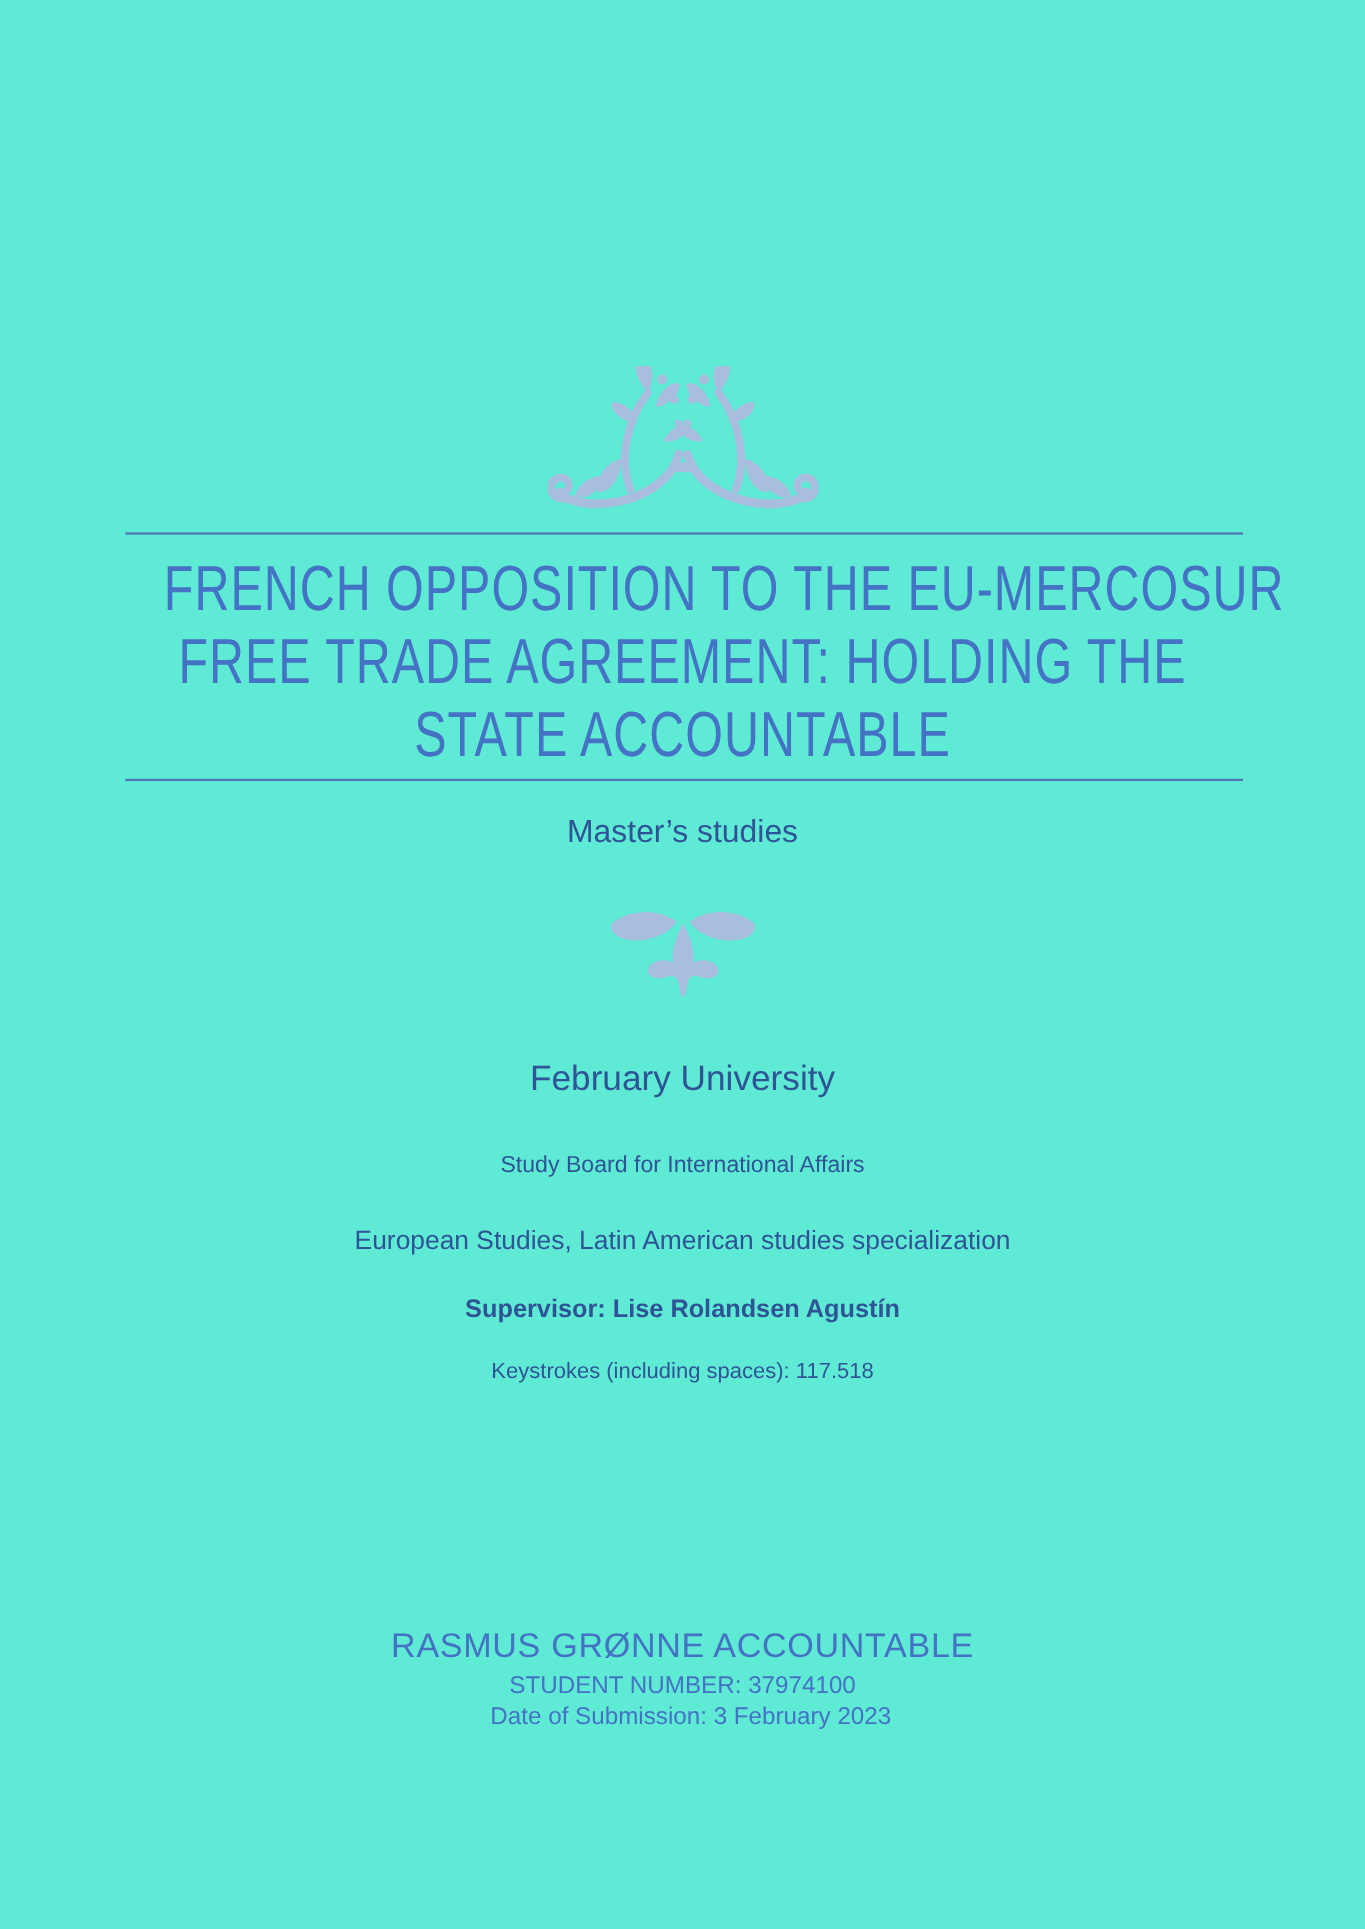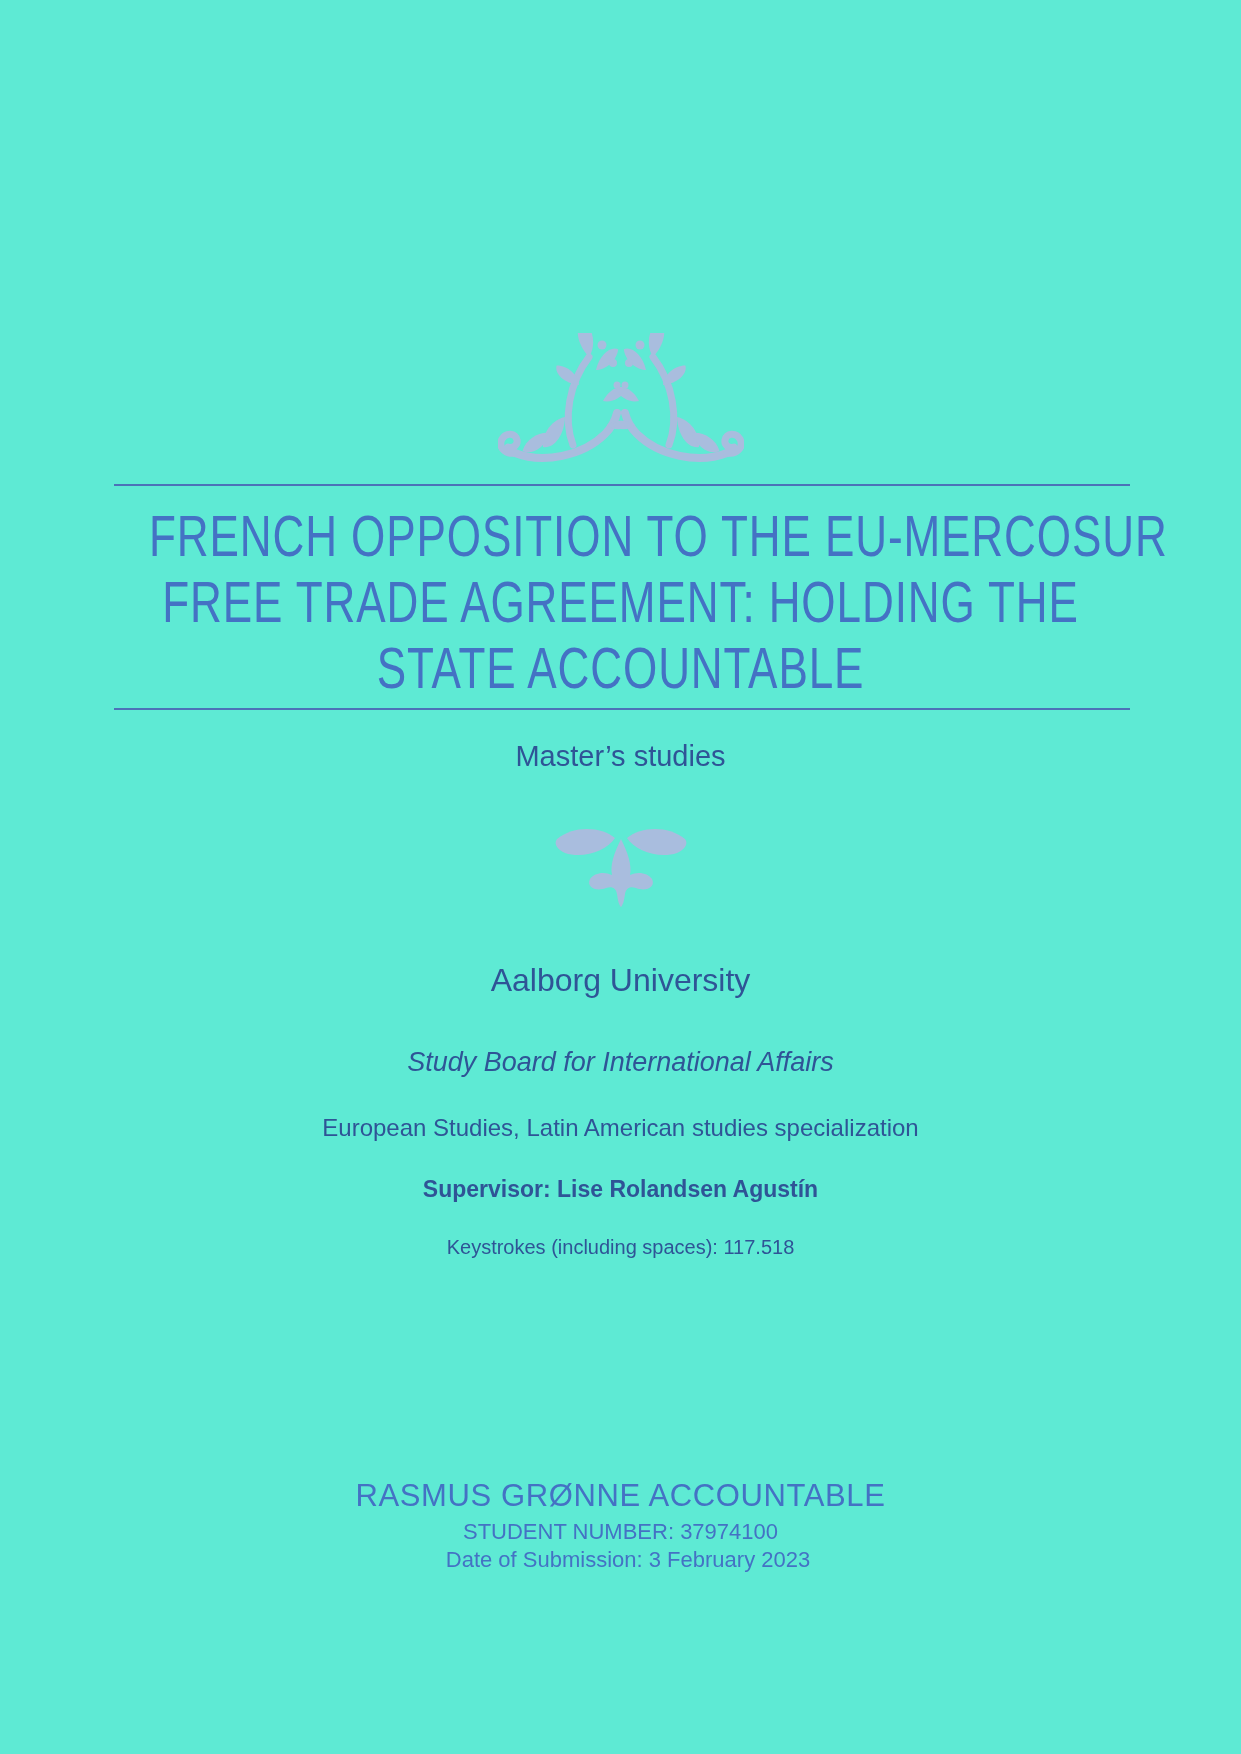--- a/index.html
+++ b/index.html
@@ -65,22 +65,21 @@
     justify-content: center;
   }
   .institution {
     top: 962px;
     color: var(--body_blue);
     font-size: 32px;
   }
   .department {
     top: 1047px;
     color: var(--body_blue);
-    font-size: 27px;
-    font-style: italic;
+    font-size: 21px;
   }
   .program {
     top: 1114px;
     color: var(--body_blue);
     font-size: 24px;
   }
   .supervisor {
     top: 1176px;
     color: var(--body_blue);
     font-size: 23px;
@@ -152,21 +151,21 @@
   <div class="ornament-mid">
     <svg width="140" height="86" viewBox="0 0 140 86" aria-hidden="true">
       <g id="fw">
         <path class="orn-fill" d="M6,16 C24,2 50,4 64,15 C56,28 32,36 14,30 C7,27 2,21 6,16 Z"></path>
       </g>
       <use href="#fw" transform="translate(140,0) scale(-1,1)"></use>
       <path class="orn-fill" d="M70,16 C63,30 59,42 61,52 C53,48 43,50 39,56 C35,64 45,69 55,65 C61,63 65,65 66,71 C67,78 68,82 70,84 C72,82 73,78 74,71 C75,65 79,63 85,65 C95,69 105,64 101,56 C97,50 87,48 79,52 C81,42 77,30 70,16 Z"></path>
     </svg>
   </div>
 
-  <div class="centered institution">Aalborg University</div>
+  <div class="centered institution">February University</div>
 
   <div class="centered department">Study Board for International Affairs</div>
 
   <div class="centered program">European Studies, Latin American studies specialization</div>
 
   <div class="centered supervisor">Supervisor: Lise Rolandsen Agustín</div>
 
   <div class="centered keystrokes">Keystrokes (including spaces): 117.518</div>
 
   <div class="centered author">RASMUS GRØNNE ACCOUNTABLE</div>

